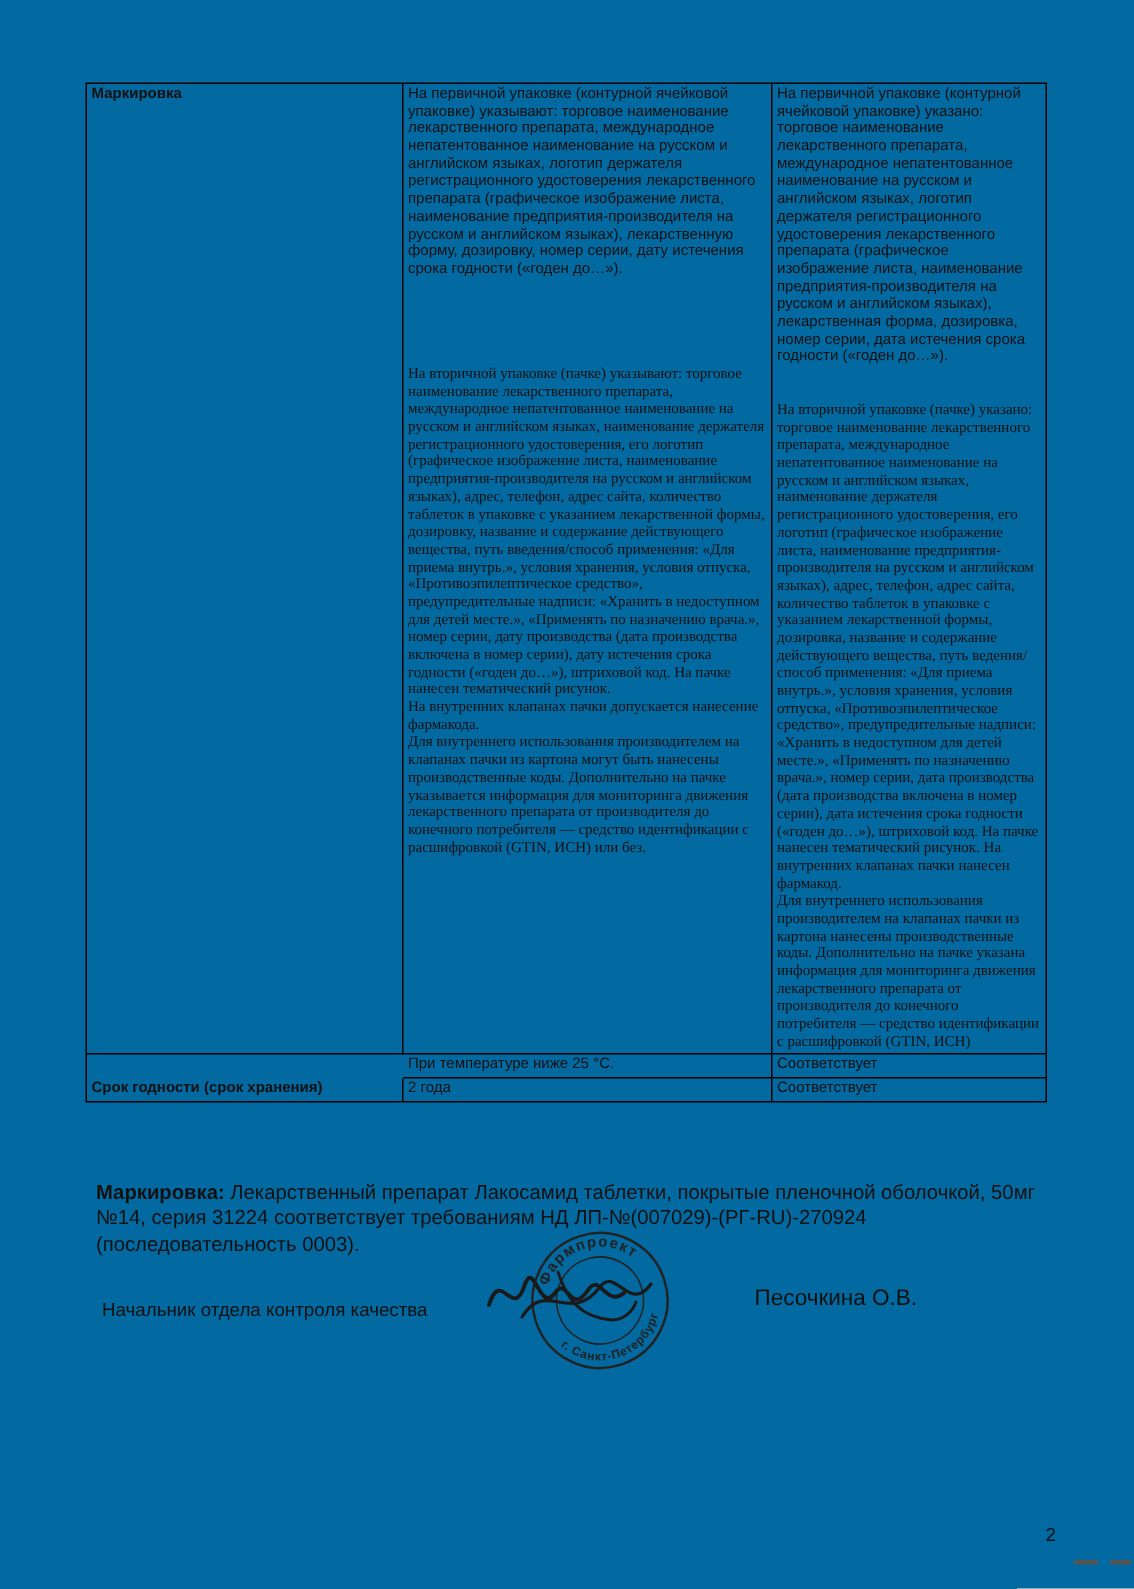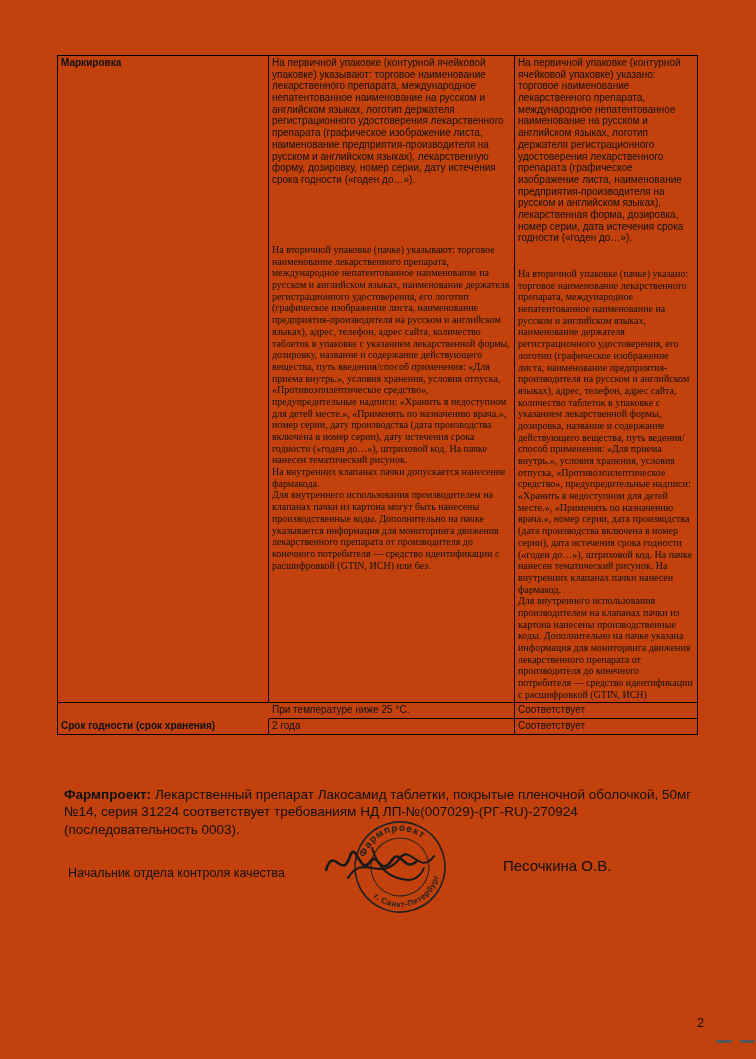--- a/index.html
+++ b/index.html
@@ -1,18 +1,18 @@
 <!DOCTYPE html>
 <html><head>
 <meta charset="utf-8">
 <style>
   html,body { margin:0; padding:0; background:#e8e8e8; }
   .page {
     position:relative; width:756px; height:1059px; margin:0 auto;
-    background:#c2410c; color:#111;
+    background:#0369a1; color:#111;
     font-family:"Liberation Sans", sans-serif;
     overflow:hidden;
   }
   
   .tbl {
     position:absolute; left:57px; top:55px;
     display:grid; grid-template-columns:211px 246px 182px;
     border:1px solid #000;
   }
   .cell { padding:1px 3px 2px 3px; font-size:10px; line-height:1.17; }
@@ -68,21 +68,21 @@
 
     <div class="cell b-r b-b area-storage-d">При температуре ниже 25 °С.</div>
     <div class="cell b-b area-storage-a">Соответствует</div>
 
     <div class="cell b-r bold area-lbl-shelf">Срок годности (срок хранения)</div>
     <div class="cell b-r area-shelf-d">2 года</div>
     <div class="cell area-shelf-a">Соответствует</div>
   </div>
 
   <div class="conclusion">
-    <span class="bold">Фармпроект:</span>
+    <span class="bold">Маркировка:</span>
     <span>Лекарственный препарат Лакосамид таблетки, покрытые пленочной оболочкой, 50мг №14, серия 31224 соответствует требованиям НД ЛП-№(007029)-(РГ-RU)-270924 (последовательность 0003).</span>
   </div>
 
   <div class="role">Начальник отдела контроля качества</div>
   <div class="name">Песочкина О.В.</div>
 
   <svg class="stamp-svg" width="156" height="118" viewBox="0 0 156 118">
     <g transform="rotate(-18 78 59)">
       <circle cx="78" cy="59" r="45" fill="none" stroke="#222" stroke-width="1.6"></circle>
       <circle cx="78" cy="59" r="29" fill="none" stroke="#222" stroke-width="1"></circle>

